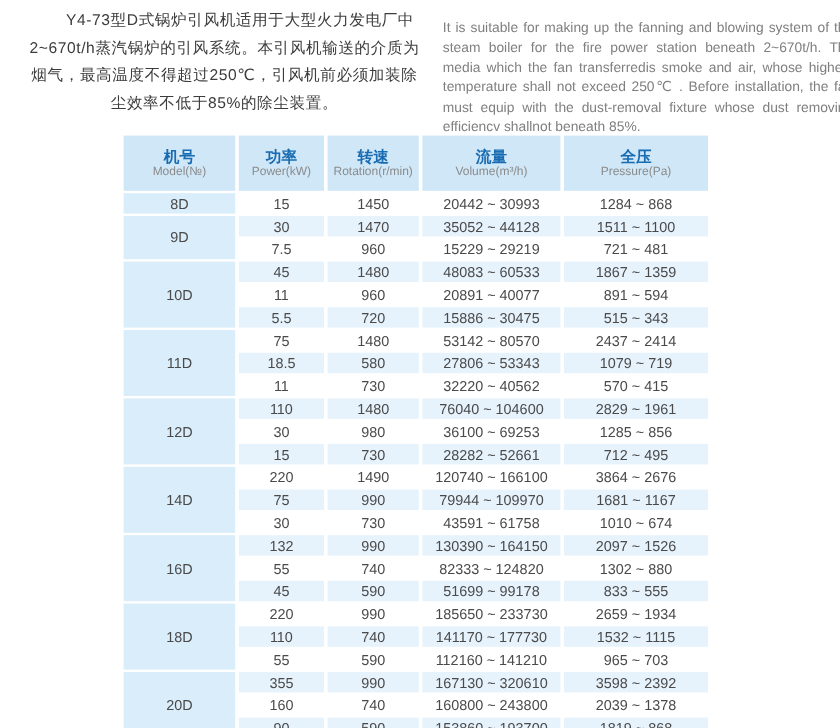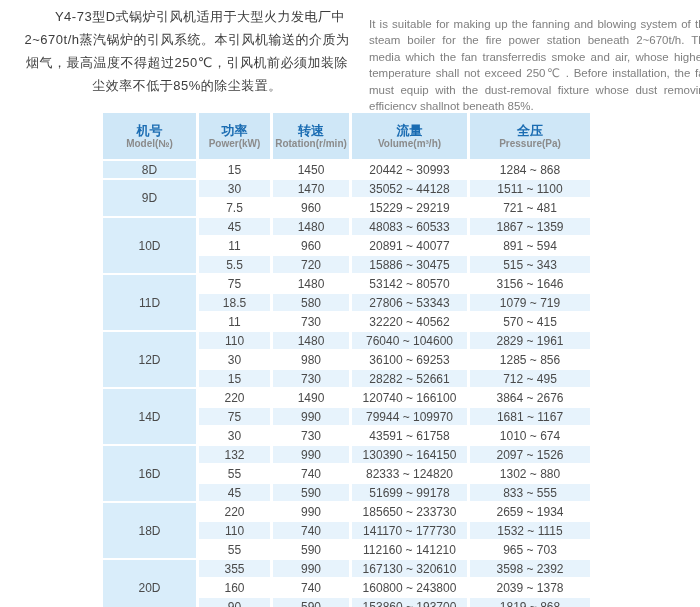--- a/index.html
+++ b/index.html
@@ -35,21 +35,21 @@
     table-layout:fixed;
   }
   col.c-model{width:93px;}
   col.c-power{width:71px;}
   col.c-rotation{width:76px;}
   col.c-volume{width:115px;}
   col.c-pressure{width:120px;}
   th,td{padding:0;text-align:center;vertical-align:middle;}
   thead th{background:var(--header-bg);height:46px;padding:2px 0;}
   .th-zh{display:block;font-size:13px;font-weight:bold;color:var(--header-text);line-height:15px;}
-  .th-en{display:block;font-size:10px;font-weight:bold;color:var(--subtext);line-height:11px;}
+  .th-en{display:block;font-size:10px;font-weight:normal;color:var(--subtext);line-height:11px;}
   tbody td{height:17px;font-size:12px;color:var(--data-text);background:#ffffff;}
   tbody tr.alt td.data{background:var(--stripe-bg);}
   tbody td.model{background:var(--model-bg);text-align:center;}
 </style>
 </head>
 <body>
 
 <p class="intro-cn">Y4-73型D式锅炉引风机适用于大型火力发电厂中2~670t/h蒸汽锅炉的引风系统。本引风机输送的介质为烟气，最高温度不得超过250℃，引风机前必须加装除尘效率不低于85%的除尘装置。</p>
 <p class="intro-en">It is suitable for making up the fanning and blowing system of the steam boiler for the fire power station beneath 2~670t/h. The media which the fan transferredis smoke and air, whose highest temperature shall not exceed 250℃ . Before installation, the fan must equip with the dust-removal fixture whose dust removing efficiencv shallnot beneath 85%.</p>
 
@@ -123,21 +123,21 @@
         <td class="data">5.5</td>
         <td class="data">720</td>
         <td class="data">15886 ~ 30475</td>
         <td class="data">515 ~ 343</td>
       </tr>
       <tr>
         <td class="model" rowspan="3">11D</td>
         <td class="data">75</td>
         <td class="data">1480</td>
         <td class="data">53142 ~ 80570</td>
-        <td class="data">3156 ~ 1646</td>
+        <td class="data">2437 ~ 2414</td>
       </tr>
       <tr class="alt">
         <td class="data">18.5</td>
         <td class="data">580</td>
         <td class="data">27806 ~ 53343</td>
         <td class="data">1079 ~ 719</td>
       </tr>
       <tr>
         <td class="data">11</td>
         <td class="data">730</td>

